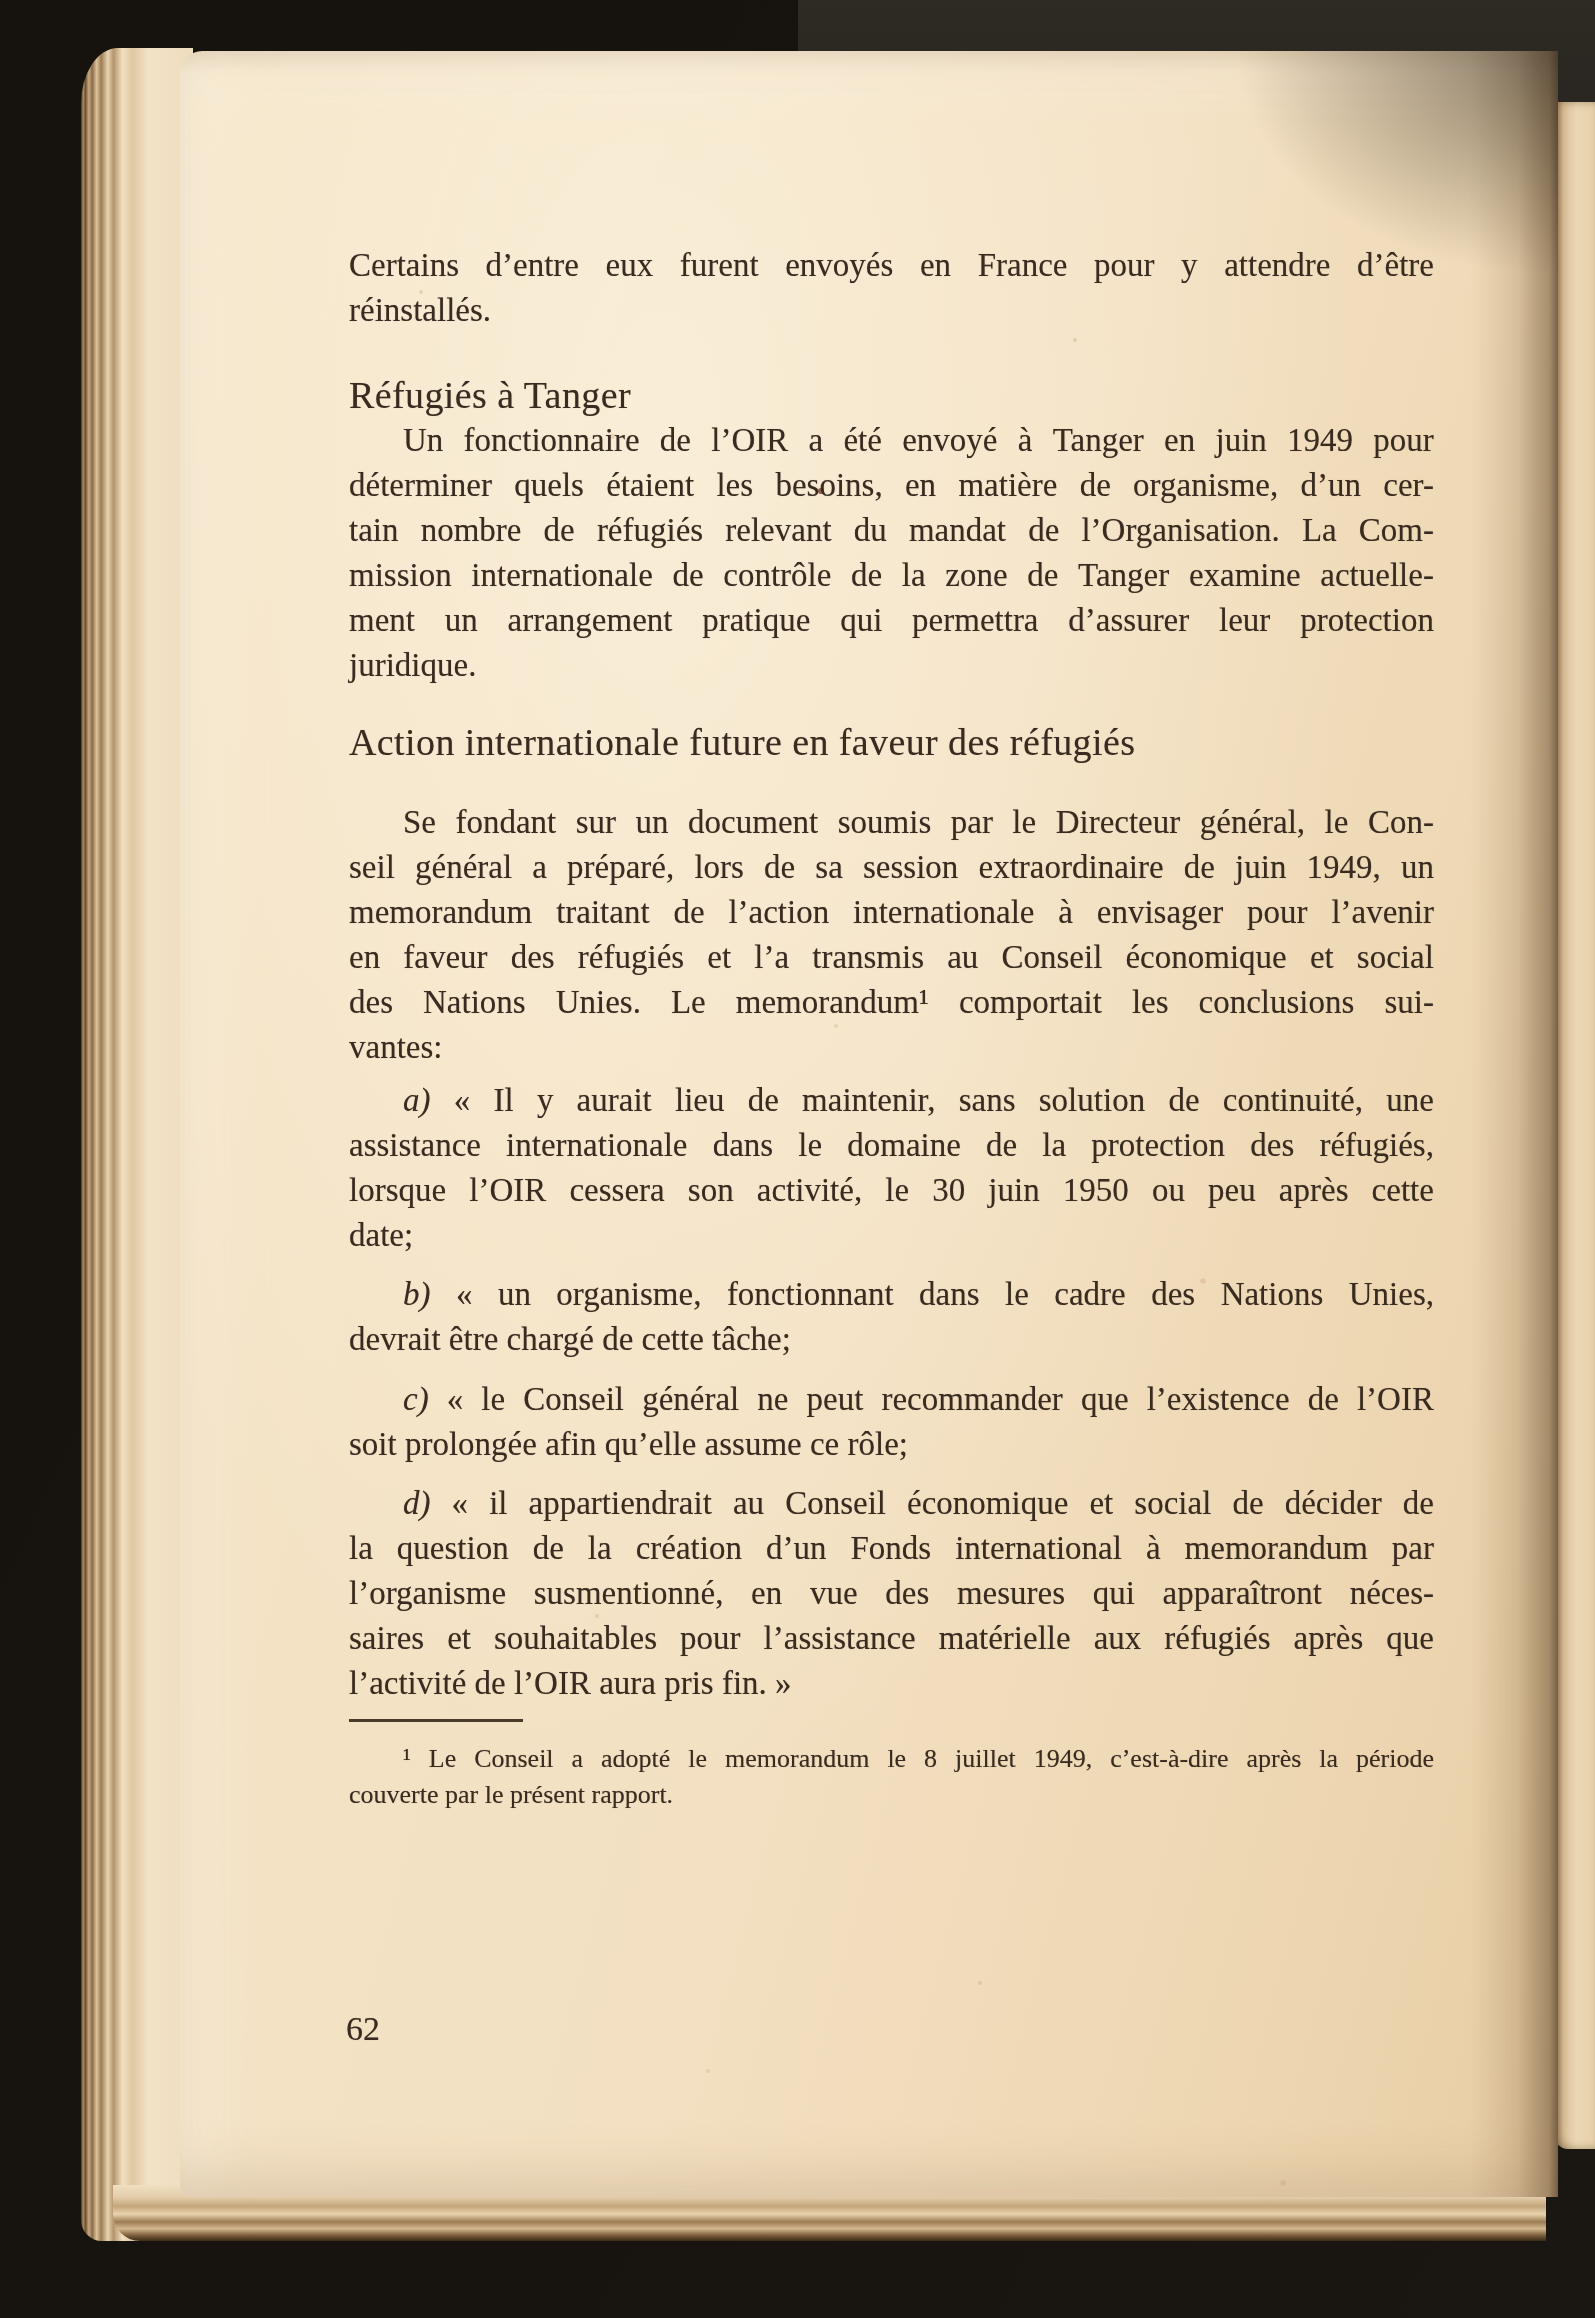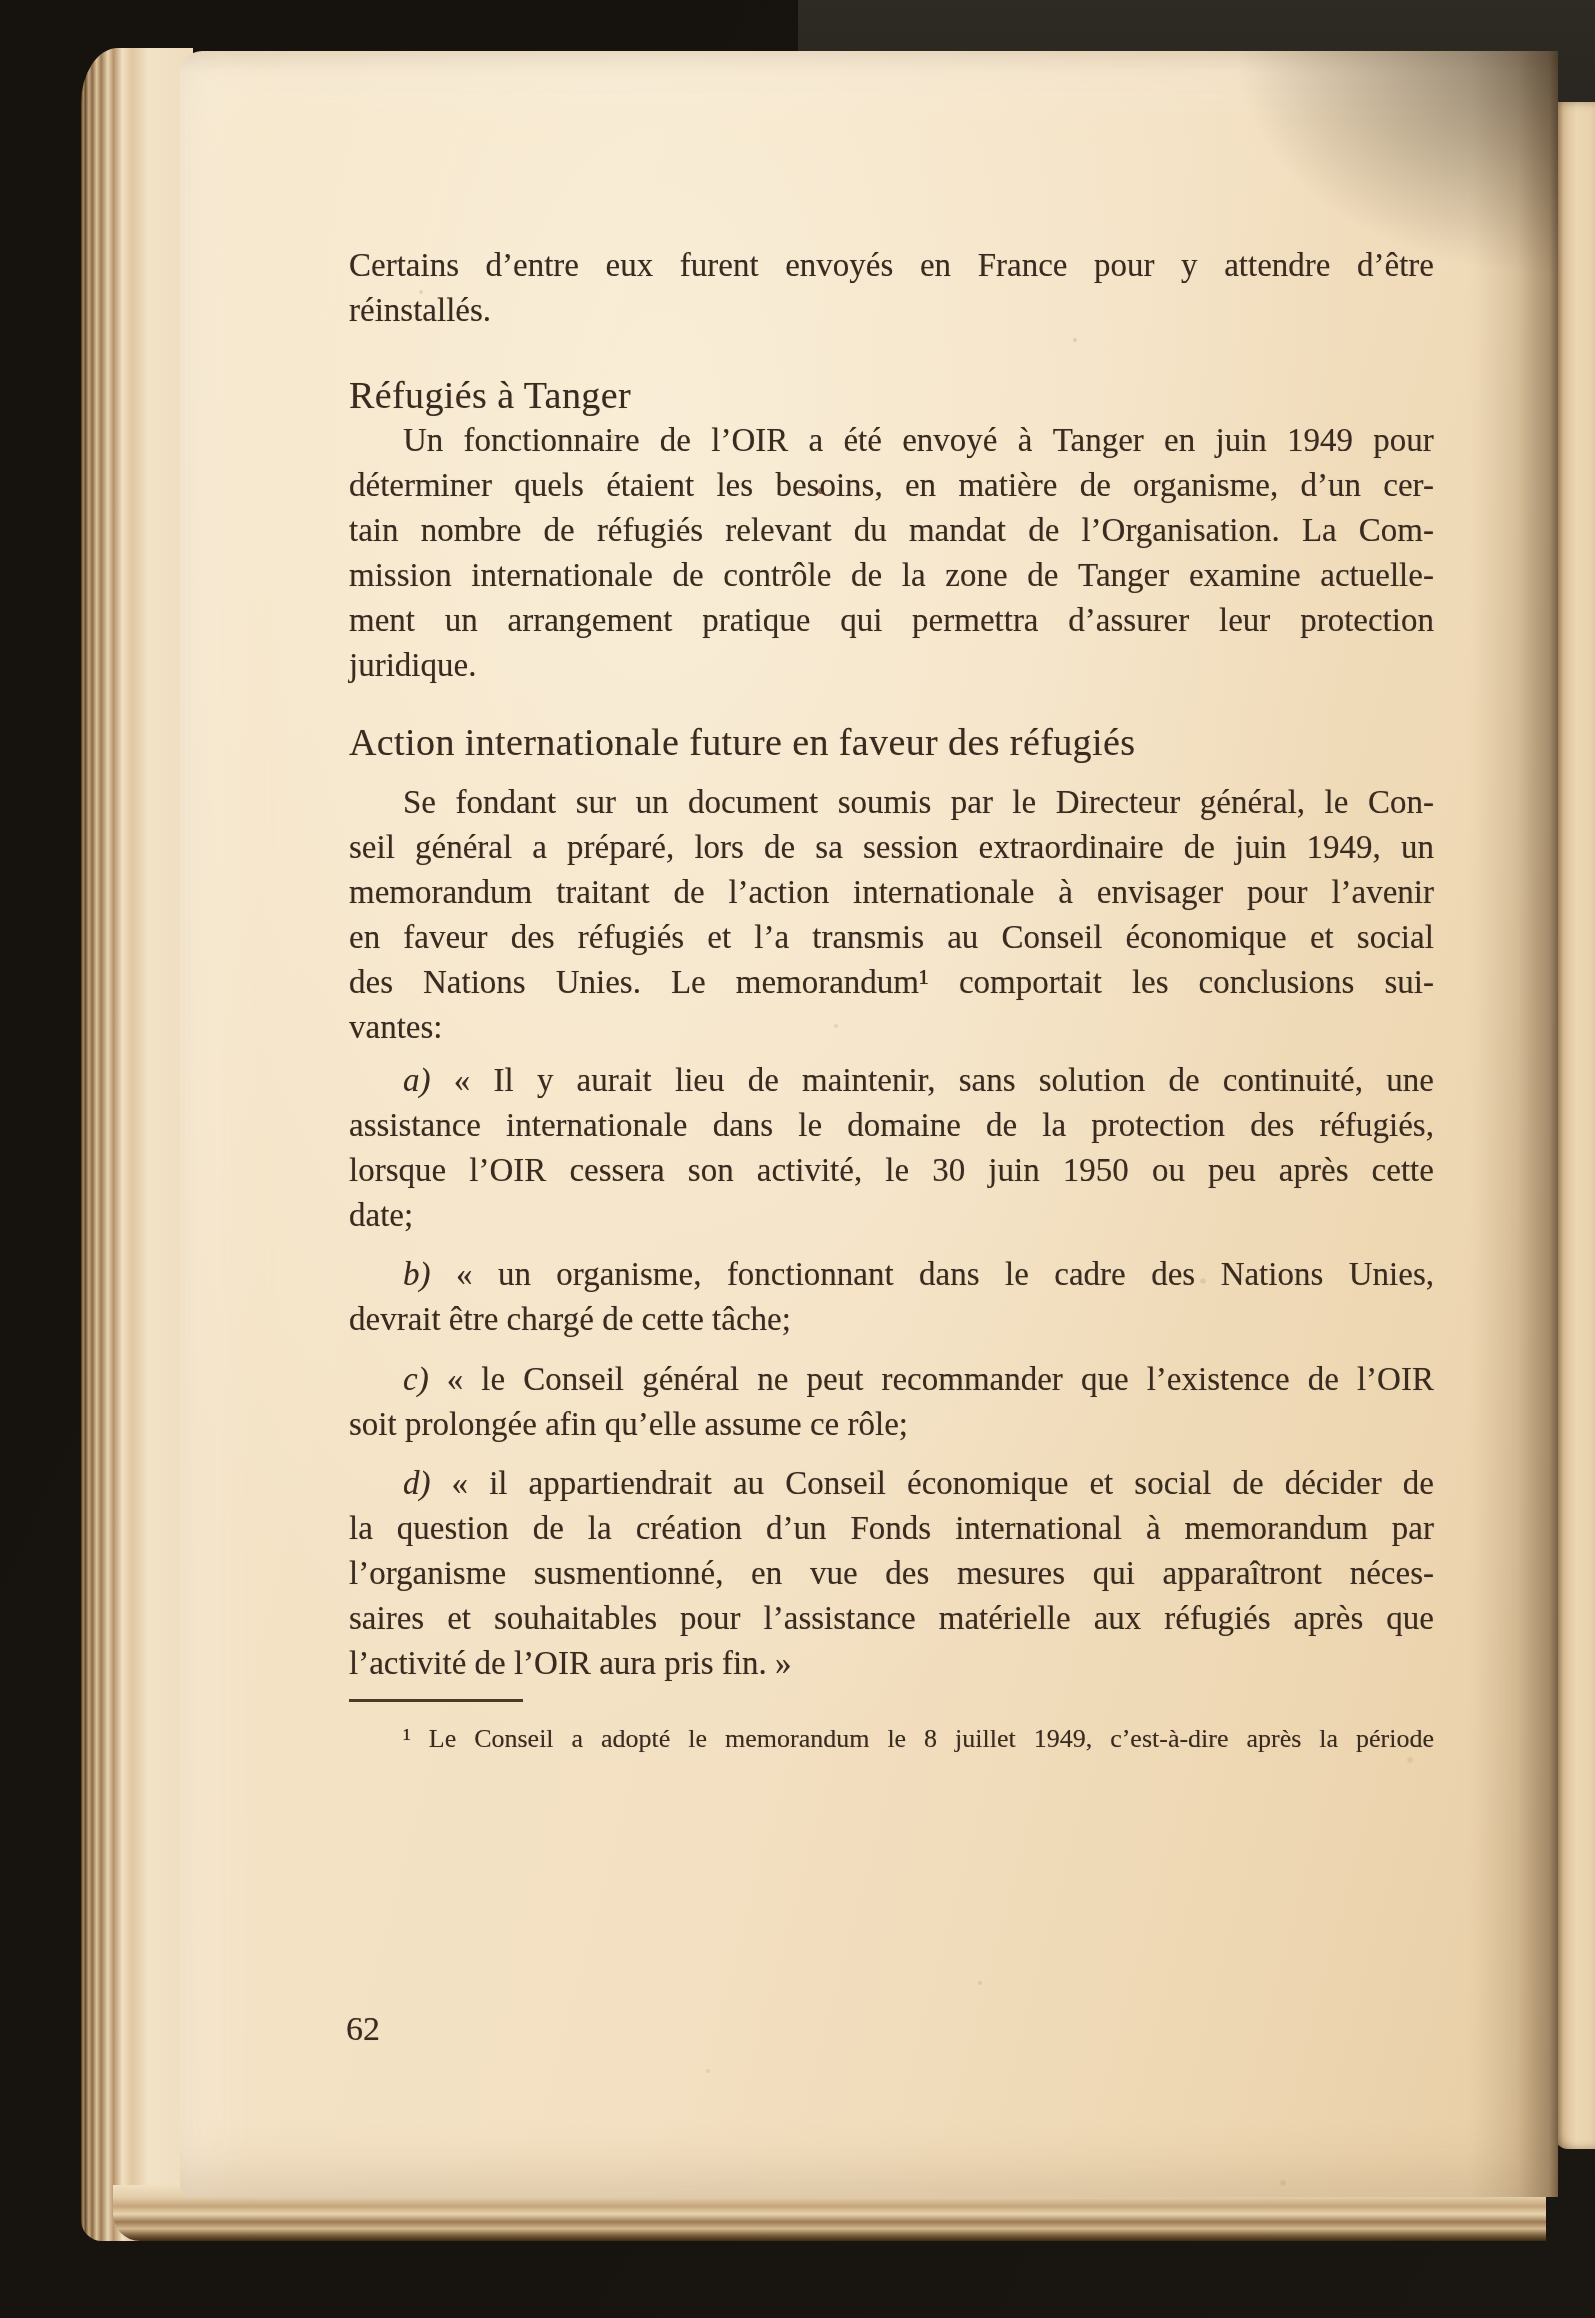--- a/index.html
+++ b/index.html
@@ -55,21 +55,21 @@
   .line.j span{flex-shrink:0;}
   .line.ind{padding-left:54px;}
   .heading{font-weight:normal;font-size:38px;height:45px;line-height:45px;letter-spacing:0.4px;}
   .it{font-style:italic;}
   .fn{font-size:26px;}
   .fn .line{height:36px;line-height:36px;}
   .fnrule{height:0;border-top:3.2px solid #4a3a2a;width:174px;}
   
   .n-heading-refugies-a-tanger{margin-top:40px;}
   .n-heading-action-internationale{margin-top:32px;}
-  .n-para-memorandum{margin-top:15px;}
+  .n-para-memorandum{margin-top:35px;}
   .n-item-a{margin-top:8px;}
   .n-item-b,.n-item-c,.n-item-d{margin-top:14.4px;}
   .n-footnote-rule{margin-top:12.8px;}
   .n-footnote-1{margin-top:19px;}
   .pagenum{position:absolute;left:166px;top:1959px;
           font-family:"Liberation Serif","DejaVu Serif",serif;
           font-size:34px;color:#3a2b20;text-shadow:0 0 0.8px rgba(58,43,32,.38);}
 </style>
 </head>
 <body>
@@ -382,18 +382,19 @@
             <span>memorandum</span>
             <span>le</span>
             <span>8</span>
             <span>juillet</span>
             <span>1949,</span>
             <span>c’est-à-dire</span>
             <span>après</span>
             <span>la</span>
             <span>période</span>
           </div>
+          <div class="line">couverte par le présent rapport.</div>
         </div>
       </div>
     <div class="pagenum">62</div>
   </div>
 </div>
 
 
 </body></html>

